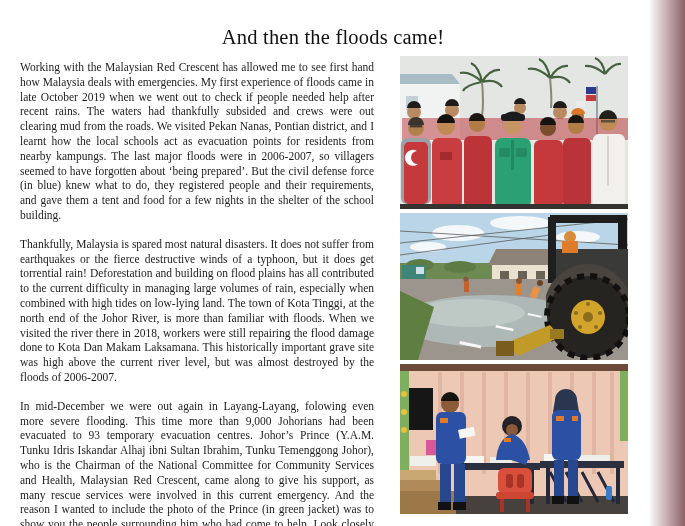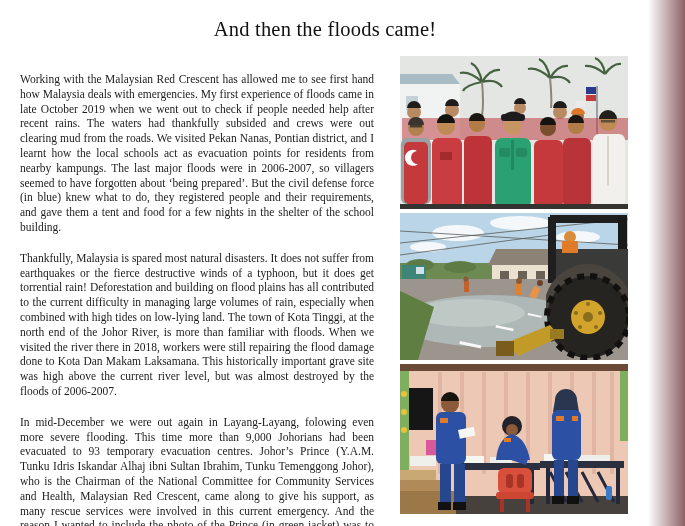--- a/index.html
+++ b/index.html
@@ -6,30 +6,30 @@
   body{
     width:685px;height:526px;background:#ffffff;position:relative;overflow:hidden;
     font-family:"Liberation Serif", serif;color:#1c1c1c;
   }
   .page-edge{
     position:absolute;top:0;right:0;width:37px;height:526px;
     background:linear-gradient(to right, rgba(141,97,101,0) 0%, rgba(141,97,101,.45) 45%, #8d6165 100%);
     pointer-events:none;
   }
   .page-title{
-    margin:0;padding-top:18px;width:650px;text-align:center;
+    margin:8px;padding-top:18px;width:650px;text-align:center;
     font-size:20.5px;font-weight:normal;letter-spacing:.2px;color:#111;
   }
   .content{
     position:absolute;top:56px;left:20px;display:flex;align-items:flex-start;
   }
   .text-col{
     width:354px;font-size:11.5px;line-height:14.8px;text-align:justify;
   }
-  .text-col p{margin:16px 0 14px 0;}
+  .text-col p{margin:4px 0 14px 0;}
   .photo-col{
     width:228px;margin-left:26px;display:flex;flex-direction:column;gap:4px;
   }
   .photo{display:block;width:228px;background:#ddd;}
 </style>
 </head>
 <body>
 
 <h1 class="page-title">And then the floods came!</h1>
 

